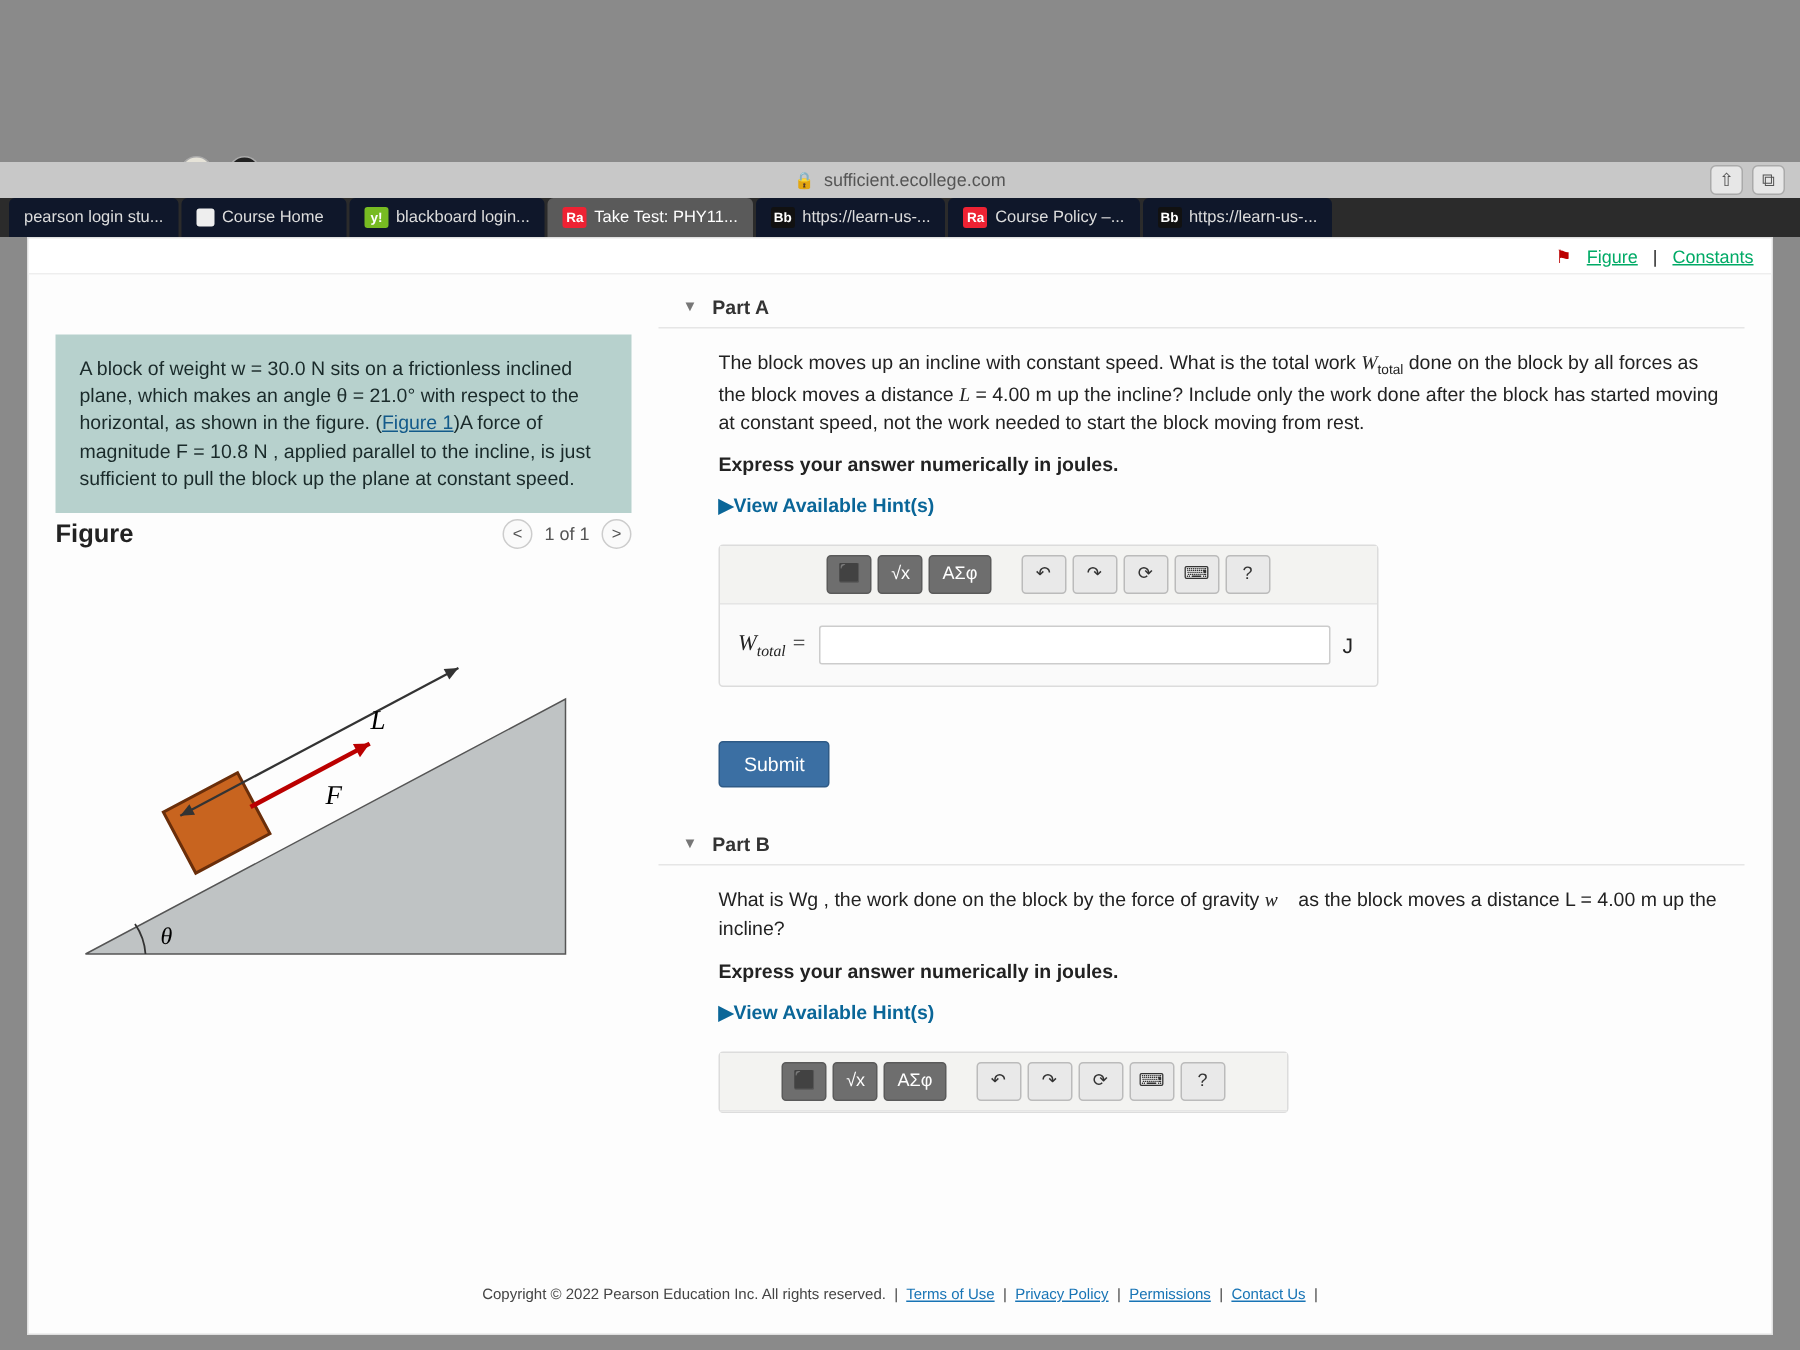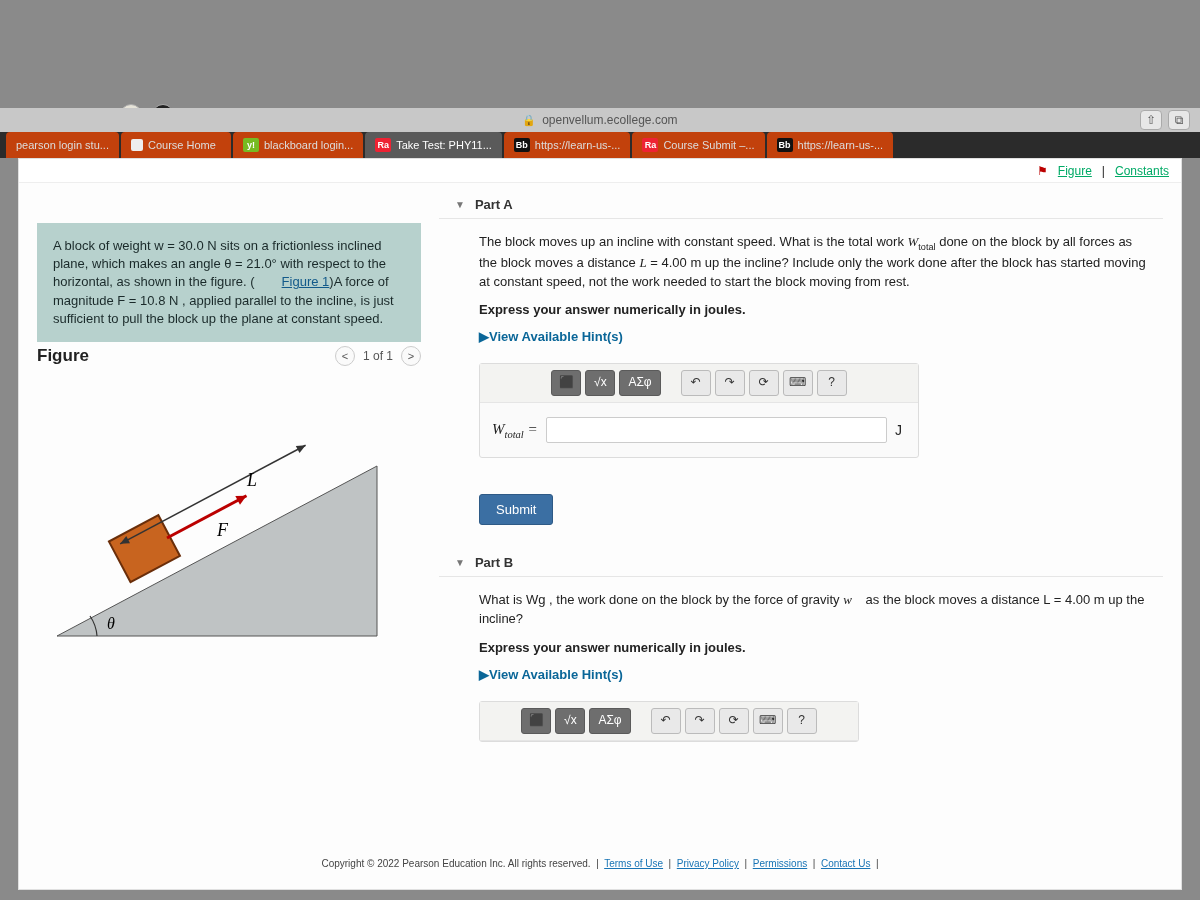--- a/index.html
+++ b/index.html
@@ -26,21 +26,21 @@
     top: 132px; left: 0; right: 0; height: 26px;
     background: #2b2b2b;
     display: flex; align-items: stretch;
     padding-left: 6px;
     gap: 2px;
   }
   .tab {
     display: flex; align-items: center; gap: 5px;
     padding: 0 10px;
     color: #ddd; font-size: 11px;
-    background: #c2410c;
+    background: #0f172a;
     border-radius: 4px 4px 0 0;
     min-width: 110px; max-width: 160px;
     white-space: nowrap; overflow: hidden; text-overflow: ellipsis;
   }
   .tab.active { background: #5a5a5a; color: #fff; }
   .tab .tab-badge {
     display: inline-flex; align-items: center; justify-content: center;
     width: 16px; height: 14px; border-radius: 2px;
     font-size: 9px; font-weight: bold;
   }
@@ -82,21 +82,21 @@
   .flag { color: #b00; }
 
   .main { display: flex; height: calc(100% - 24px - 56px); }
   .left-col { width: 420px; padding: 40px 18px 10px 18px; }
   .problem-box {
     background: #b7d1cd;
     padding: 14px 16px;
     font-size: 13px; line-height: 1.4;
     color: #1a2a2a;
   }
-  .problem-box .figlink { color: #135a8a; text-decoration: underline; cursor: pointer; margin-left: 27px;}
+  .problem-box .figlink { color: #135a8a; text-decoration: underline; cursor: pointer;}
   .figure-header {
     display: flex; align-items: center; justify-content: space-between;
     padding: 4px 0 10px 0;
     border-top: 0;
   }
   .figure-title { font-size: 17px; font-weight: bold; color: #222; }
   .pager {
     display: flex; align-items: center; gap: 8px;
     font-size: 12px; color: #555;
   }
@@ -176,21 +176,21 @@
 </head>
 <body>
 
 <div class="chrome-left">
   <div class="cdot"></div>
   <div class="cdot" style="background:#222;"></div>
 </div>
 
 <div class="browser-chrome">
   <span class="lock-icon">🔒</span>
-  <span>openvellum.ecollege.com</span>
+  <span>sufficient.ecollege.com</span>
 </div>
 <div class="chrome-right">
   <div class="chrome-btn">⇧</div>
   <div class="chrome-btn">⧉</div>
 </div>
 
 <div class="tab-strip">
   <div class="tab">
     <span>pearson login stu...</span>
   </div>
@@ -205,21 +205,21 @@
   <div class="tab active">
     <span class="tab-badge ra-badge">Ra</span>
     <span>Take Test: PHY11...</span>
   </div>
   <div class="tab">
     <span class="tab-badge bb-badge">Bb</span>
     <span>https://learn-us-...</span>
   </div>
   <div class="tab">
     <span class="tab-badge ra-badge">Ra</span>
-    <span>Course Submit –...</span>
+    <span>Course Policy –...</span>
   </div>
   <div class="tab">
     <span class="tab-badge bb-badge">Bb</span>
     <span>https://learn-us-...</span>
   </div>
 </div>
 
 <div class="page">
 
   <div class="secondary-bar">

